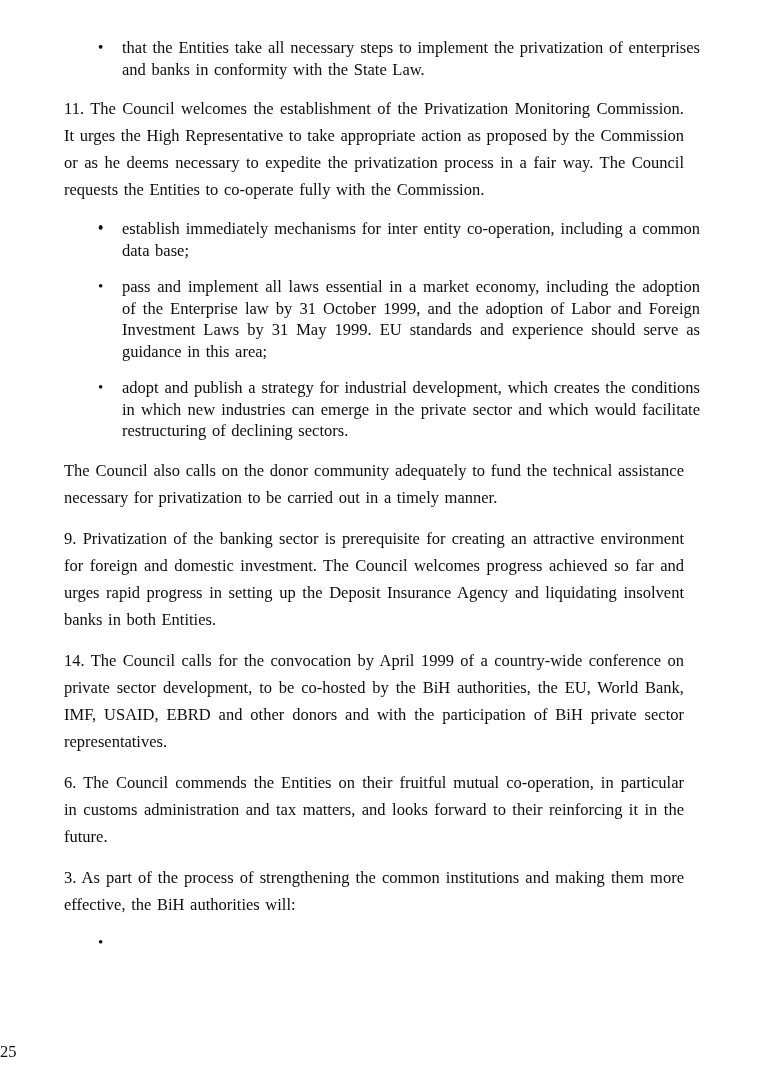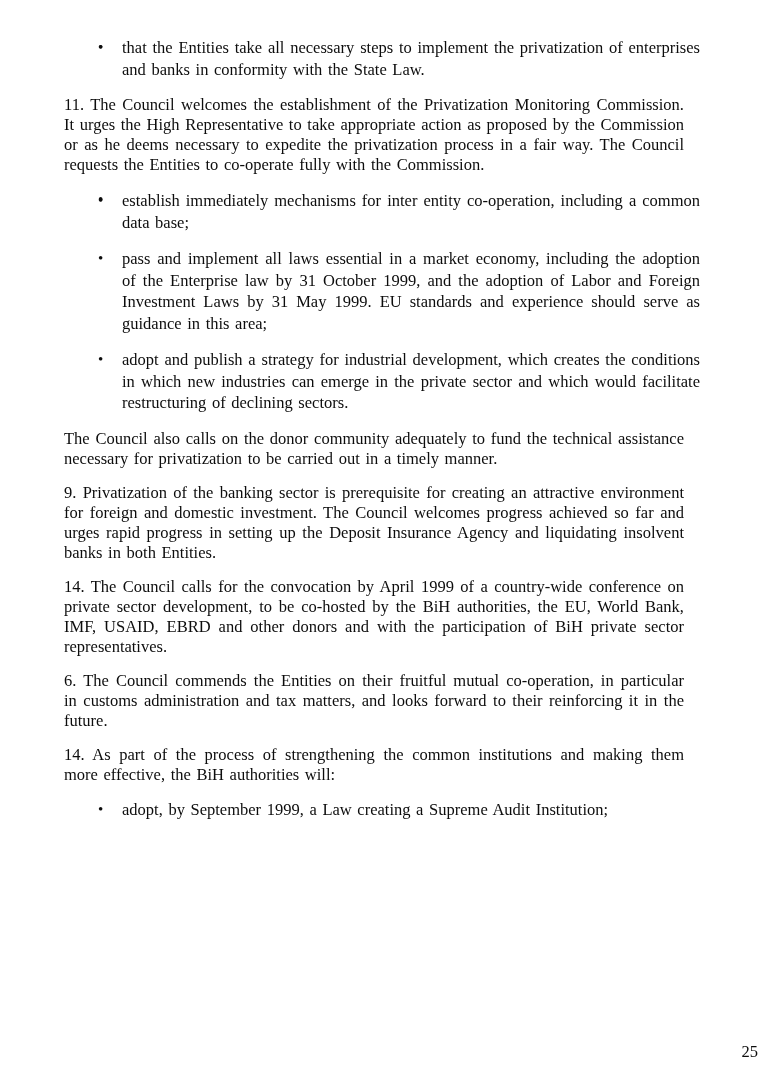--- a/index.html
+++ b/index.html
@@ -19,21 +19,21 @@
     position: relative;
     width: 758px;
     height: 1078px;
     background: #ffffff;
     box-sizing: border-box;
     padding: 22px 58px 0 64px;
   }
   .para {
     margin: 0 16px 14px 0;
     font-size: 16.5px;
-    line-height: 20px;
+    line-height: 27px;
     text-align: justify;
     word-spacing: 1.5px;
   }
   .bullet {
     position: relative;
     margin: 0 0 15px 0;
     padding-left: 58px;
     font-size: 16.5px;
     line-height: 21.5px;
     text-align: justify;
@@ -43,38 +43,38 @@
     position: absolute;
     left: 34px;
     top: 0;
     font-size: 15px;
   }
   .page-number {
     position: absolute;
     bottom: 16px;
     left: 0;
     width: 100%;
-    text-align: right;
+    text-align: left;
     font-size: 16.5px;
   }
 </style>
 </head>
 <body>
 
 <div class="page">
   <div>
       <div class="bullet"><span class="marker">•</span></div>
       <div class="bullet"><span class="marker">•</span><span>that the Entities take all necessary steps to implement  the privatization of enterprises and banks in conformity with the State Law.</span></div>
       <p class="para">11.  The Council welcomes the establishment of the Privatization Monitoring Commission.  It urges  the High Representative to take appropriate action as proposed by  the Commission or as he deems necessary to expedite the privatization process in a fair way. The Council requests the Entities to co-operate fully with the Commission.</p>
       <div class="bullet"><span class="marker">•</span></div>
       <div class="bullet"><span class="marker">•</span></div>
       <div class="bullet"><span class="marker">•</span><span>establish immediately mechanisms for inter entity co-operation, including a common data base;</span></div>
       <div class="bullet"><span class="marker">•</span><span>pass and implement all laws essential in a market economy, including the adoption of the Enterprise law by 31 October 1999, and the adoption of Labor and Foreign Investment Laws by 31 May 1999. EU standards and experience should serve as guidance in this area;</span></div>
       <div class="bullet"><span class="marker">•</span><span>adopt and publish a strategy for industrial development, which creates the conditions in which new industries can emerge in the private sector and which would facilitate restructuring of declining sectors.</span></div>
       <p class="para">The Council also calls on the donor community adequately to fund the technical assistance necessary for privatization to be carried out in a timely manner.</p>
       <p class="para">9.  Privatization of the banking sector is prerequisite for creating an attractive environment for foreign and domestic investment. The Council welcomes progress achieved so far and urges rapid progress in setting up the Deposit Insurance Agency and liquidating insolvent banks in both Entities.</p>
       <p class="para">14.  The Council calls for the convocation by April 1999 of a country-wide conference on private sector development, to be co-hosted by the BiH authorities, the EU, World Bank, IMF, USAID, EBRD and other donors and with the participation of BiH private sector representatives.</p>
       <p class="para">6.  The Council commends the Entities on their fruitful mutual co-operation, in particular in customs administration and tax matters, and looks forward to their reinforcing it in the future.</p>
-      <p class="para">14.  As part of the process of strengthening the common institutions and making them more effective, the BiH authorities will:</p>
-      <div class="bullet"><span class="marker">•</span><span>adopt, by September 1999, a Law creating a Supreme Audit Institution;</span></div>
+      <p class="para">3.  As part of the process of strengthening the common institutions and making them more effective, the BiH authorities will:</p>
+      <div class="bullet"><span class="marker">•</span></div>
     </div>
   <div class="page-number">25</div>
 </div>
 
 </body></html>

